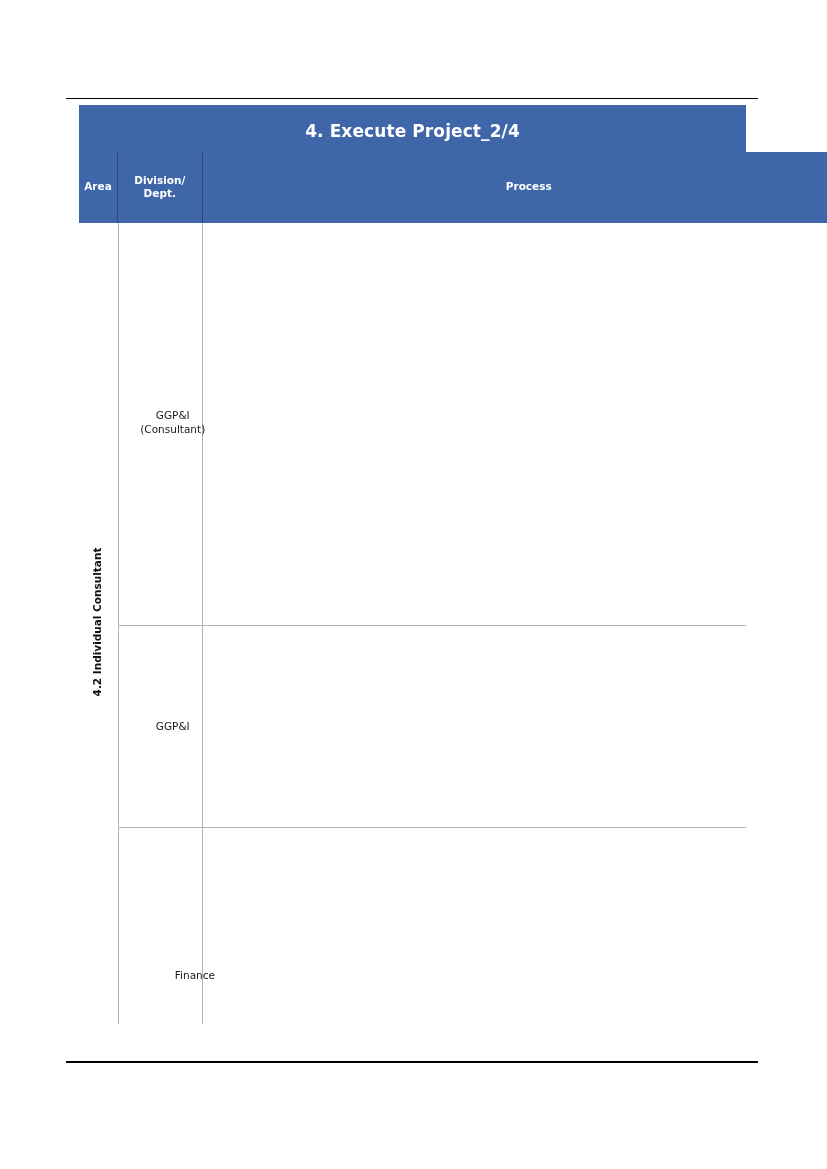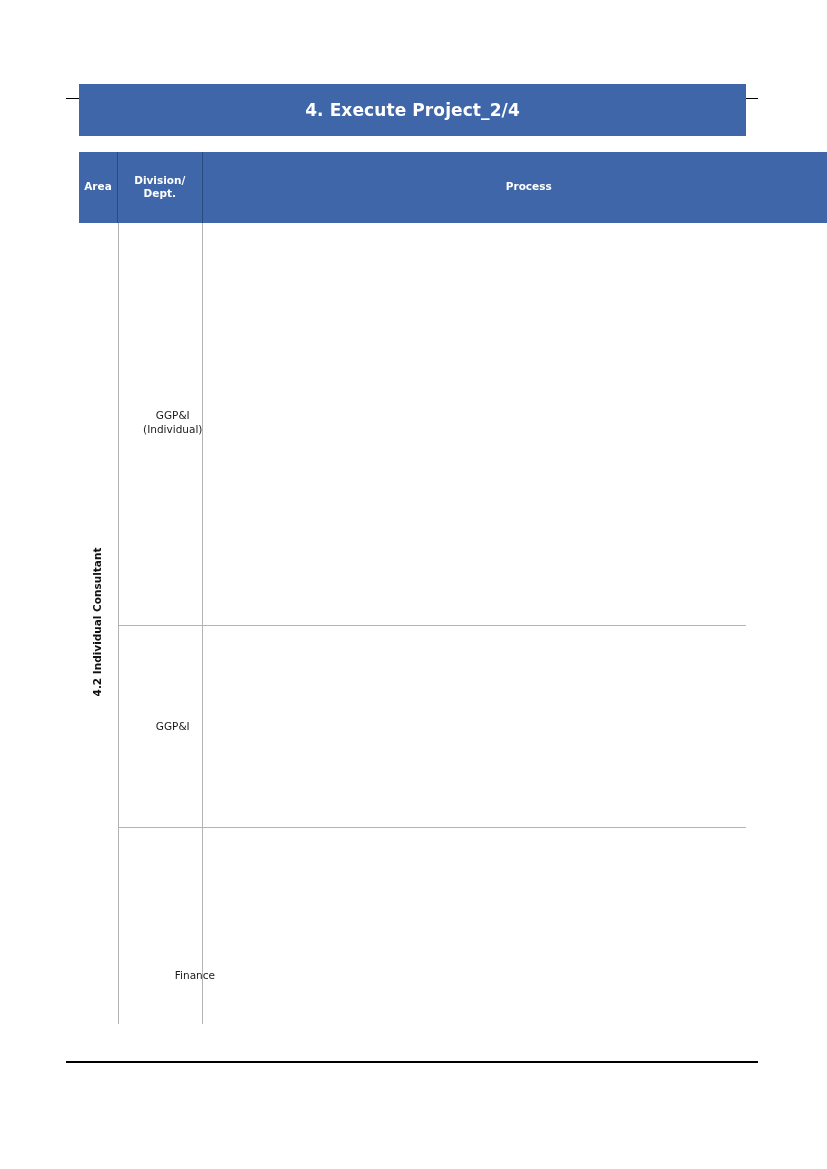--- a/index.html
+++ b/index.html
@@ -5,21 +5,21 @@
 <style>
   html,body{margin:0;padding:0;background:#fff;}
   body{width:827px;height:1169px;font-family:"DejaVu Sans",sans-serif;overflow:hidden;position:relative;}
   #page{position:absolute;left:0;top:0;width:827px;height:1169px;background:#fff;}
 
   .rule{position:absolute;background:#000;}
   #rule-top{left:66px;top:97.5px;width:692px;height:1.6px;}
   #rule-bottom{left:66px;top:1061px;width:692px;height:1.6px;}
 
   
-  #title-bar{position:absolute;left:79px;top:84px;width:667px;height:51.5px;background:#3E66A8;color:#fff;
+  #title-bar{position:absolute;left:79px;top:105px;width:667px;height:51.5px;background:#3E66A8;color:#fff;
              display:flex;align-items:center;justify-content:center;}
   #title-text{font-size:17px;font-weight:bold;letter-spacing:.1px;}
 
   #hdr-row{position:absolute;left:79px;top:151.5px;width:776px;height:71px;display:flex;}
   .hdr-cell{background:#3E66A8;color:#fff;display:flex;align-items:center;justify-content:center;
             text-align:center;font-size:10.5px;font-weight:bold;line-height:13.5px;box-sizing:border-box;}
   #hdr-area{width:39px;border-right:1px solid #2b4b80;}
   #hdr-div{width:84.5px;border-right:1px solid #2b4b80;}
   #hdr-proc{flex:1;}
 
@@ -69,21 +69,21 @@
     </div>
   </div>
 
   <div class="vline" id="v1"></div>
   <div class="vline" id="v2"></div>
   <div class="hline" id="h1"></div>
   <div class="hline" id="h2"></div>
 
   <div class="rowlabel" id="lab1">
     <div>GGP&amp;I</div>
-    <div>(Individual)</div>
+    <div>(Consultant)</div>
   </div>
   <div class="rowlabel" id="lab2">
     <div>GGP&amp;I</div>
   </div>
   <div class="rowlabel" id="lab3">
     <div>Finance</div>
   </div>
 
   <div id="arealabel">4.2 Individual Consultant</div>
 

